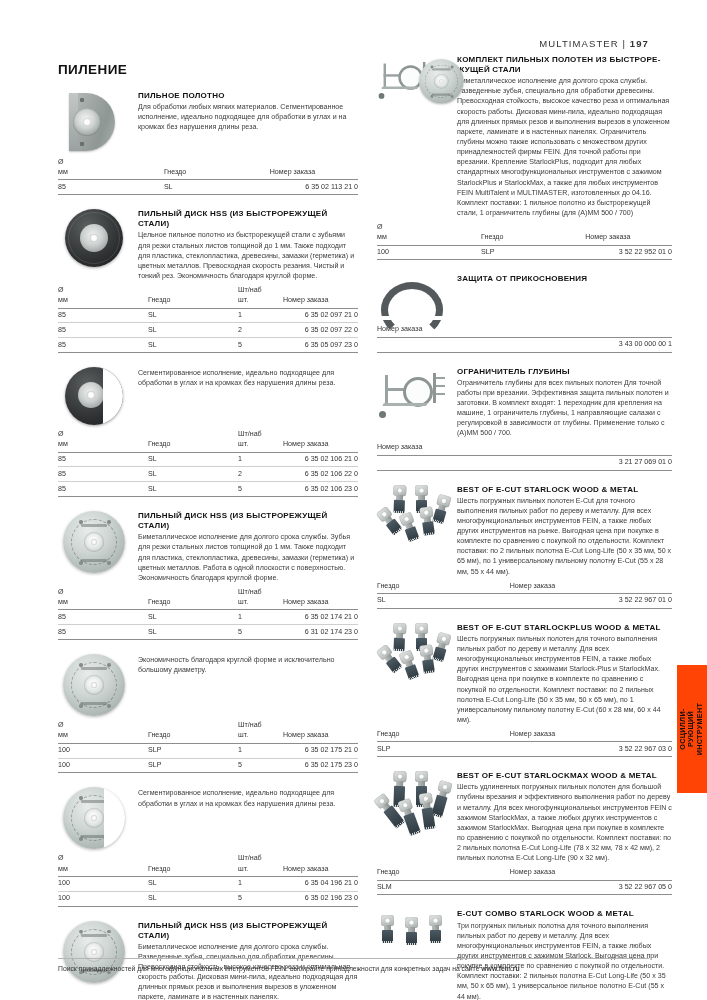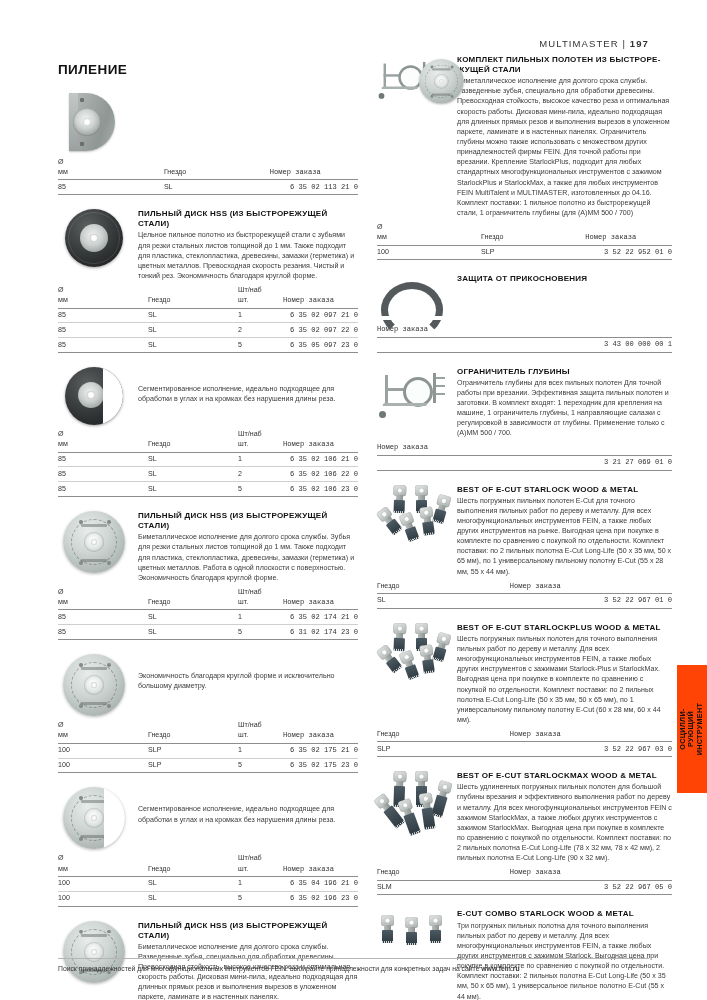--- a/index.html
+++ b/index.html
@@ -36,40 +36,40 @@
   .prod-row{display:flex;align-items:flex-start;}
   .thumb{flex:0 0 auto;width:72px;margin-right:8px;}
   .txt{flex:1 1 auto;min-width:0;}
   .ptitle{
     font-size:8px;font-weight:700;letter-spacing:.25px;
     line-height:1.26;margin:0 0 1px 0;color:#111;
   }
   .pdesc{
     font-size:7.1px;line-height:1.43;color:#3b3b3b;margin:0;
   }
-  .pdesc.only{margin-top:17px;}
+  .pdesc.only{margin-top:1px;}
 
   
   table.spec{
     width:100%;border-collapse:collapse;margin-top:5px;
     font-size:7.1px;color:#333;
   }
   table.spec th{
     font-weight:400;text-align:left;padding:0 0 1px 0;
     vertical-align:bottom;line-height:1.3;white-space:pre-line;
   }
   table.spec thead tr.thead-main th{
     border-bottom:1px solid #8d8d8d;padding-bottom:2px;
   }
   table.spec td{
     padding:2.5px 0 2.5px 0;border-bottom:1px solid #cfcfcf;
     line-height:1.25;
   }
   table.spec tr:last-child td{border-bottom:1px solid #8d8d8d;}
-  .c-right{text-align:right;font-family:Liberation Mono, monospace;}
+  .c-right{text-align:right;}
   .thead-top th{padding-bottom:0px;}
 
   
   .w-dia{width:30%;}
   .w-seat{width:30%;}
   .w-qty{width:15%;}
   .w-ord{width:25%;}
 
   .w-seat2{width:45%;}
   .w-ord2{width:55%;}
@@ -305,20 +305,24 @@
         <div class="prod">
           <div class="prod-row">
             <div class="thumb">
               <div class="blade-d">
                 <div class="body"></div>
                 <div class="flat"></div>
                 <div class="hub"></div>
                 <div class="hole1"></div>
                 <div class="hole2"></div>
               </div>
+            </div>
+            <div class="txt">
+              <div class="ptitle">ПИЛЬНОЕ ПОЛОТНО</div>
+              <div class="pdesc">Для обработки любых мягких материалов. Сегментированное исполнение, идеально подходящее для обработки в углах и на кромках без нарушения длины реза.</div>
             </div>
           </div>
           <table class="spec">
             <thead>
               <tr class="thead-top">
                 <th class="w-dia">Ø</th>
                 <th class="w-seat"></th>
                 <th class="w-ord c-right"></th>
               </tr>
               <tr class="thead-main">

